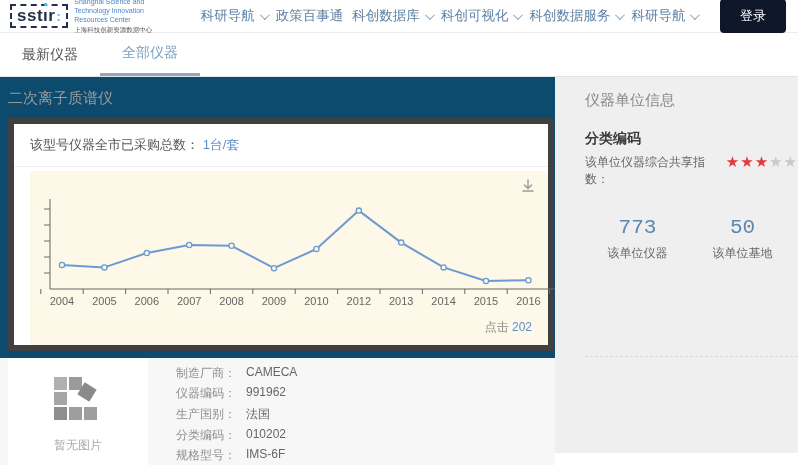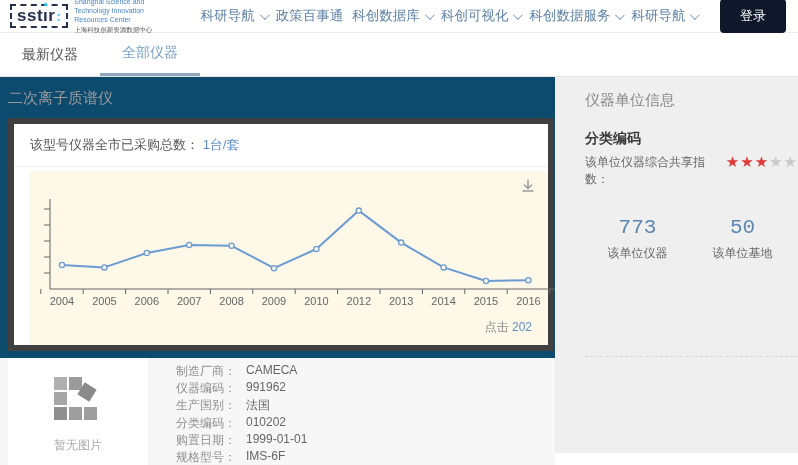--- a/index.html
+++ b/index.html
@@ -212,24 +212,20 @@
         </div>
         <div class="detail-line">
           <span class="lbl">生产国别：</span>
           <span class="val">法国</span>
         </div>
         <div class="detail-line">
           <span class="lbl">分类编码：</span>
           <span class="val">010202</span>
         </div>
         <div class="detail-line">
-          <span class="lbl">购置日期：</span>
-          <span class="val">1999-01-01</span>
-        </div>
-        <div class="detail-line">
           <span class="lbl">规格型号：</span>
           <span class="val">IMS-6F</span>
         </div>
       </div>
     </div>
   </div>
 
   <div class="sidebar">
     <div class="sb-title">仪器单位信息</div>
     <div class="sb-org">分类编码</div>

